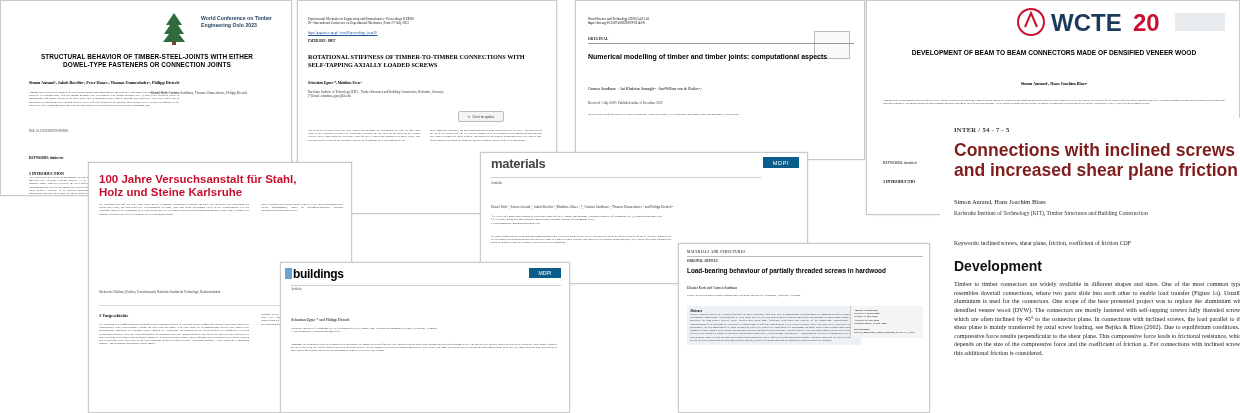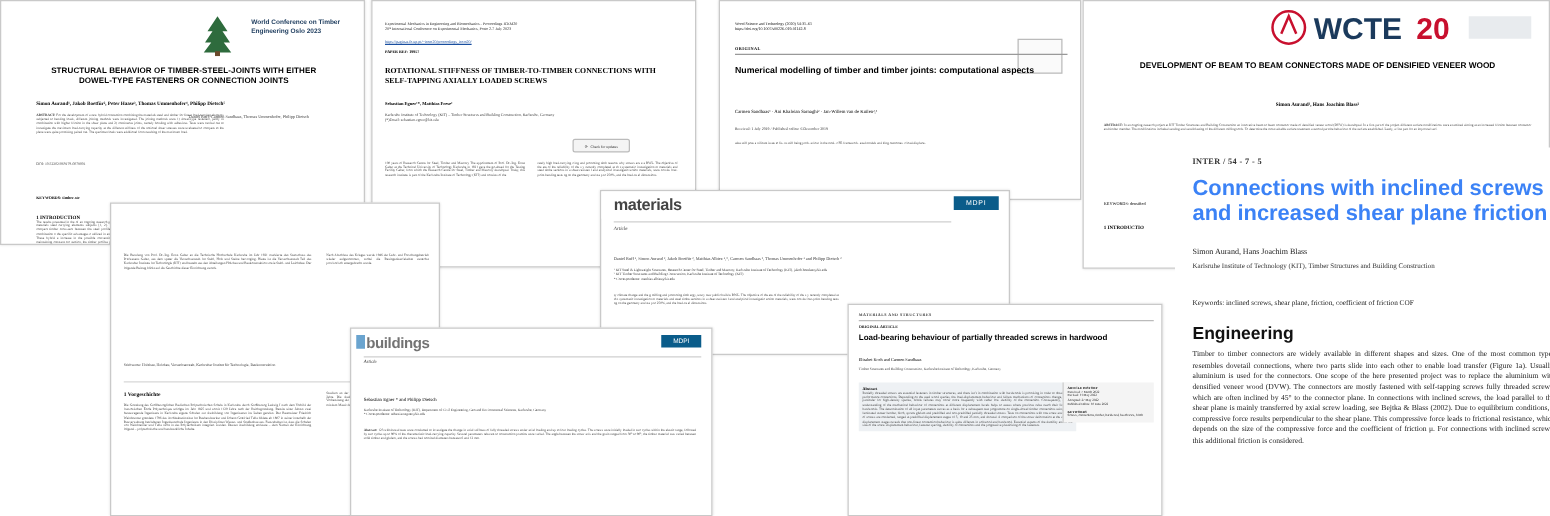--- a/index.html
+++ b/index.html
@@ -80,21 +80,21 @@
   #doc6 .rule{position:absolute;left:10px;top:24px;width:270px;height:1px;background:#cfcfcf;}
   #doc6 .kind{position:absolute;left:10px;top:27px;font-size:4px;font-style:italic;color:#333;}
   #doc6 .ttl{position:absolute;left:10px;top:34px;width:260px;font-size:8.4px;font-weight:bold;line-height:1.2;}
   #doc6 .auth{position:absolute;left:10px;top:52px;width:260px;font-size:3.6px;}
   #doc6 .aff{position:absolute;left:10px;top:62px;width:260px;font-size:2.8px;color:#333;}
   #doc6 .abs{position:absolute;left:10px;top:82px;width:180px;}
   #doc6 .fr{position:absolute;right:8px;top:92px;width:60px;height:18px;border:1px solid #bbb;font-size:3.4px;display:flex;align-items:center;justify-content:center;color:#333;}
 
   
   #doc7{left:280px;top:262px;width:290px;height:151px;}
-  #doc7 .logo{position:absolute;left:12px;top:4px;font-size:12px;font-weight:bold;color:#737373;font-family:"Liberation Sans",sans-serif;letter-spacing:-.3px;}
+  #doc7 .logo{position:absolute;left:12px;top:4px;font-size:12px;font-weight:bold;color:#000000;font-family:"Liberation Sans",sans-serif;letter-spacing:-.3px;}
   #doc7 .icon{position:absolute;left:4px;top:5px;width:7px;height:11px;background:#6aa4cf;}
   #doc7 .mdpi{position:absolute;right:8px;top:5px;width:32px;height:10px;background:#0a5c8a;color:#fff;font-size:5.2px;font-family:"Liberation Sans",sans-serif;display:flex;align-items:center;justify-content:center;}
   #doc7 .rule{position:absolute;left:10px;top:22px;width:270px;height:1px;background:#cfcfcf;}
   #doc7 .kind{position:absolute;left:10px;top:24px;font-size:3.8px;font-style:italic;color:#333;}
   #doc7 .ttl{position:absolute;left:10px;top:31px;width:266px;font-size:8.2px;font-weight:bold;line-height:1.2;}
   #doc7 .auth{position:absolute;left:10px;top:55px;width:266px;font-size:3.8px;}
   #doc7 .aff{position:absolute;left:10px;top:64px;width:266px;font-size:2.8px;}
   #doc7 .abs{position:absolute;left:10px;top:80px;width:266px;}
 
   
@@ -104,21 +104,21 @@
   #doc8 .kind{position:absolute;left:8px;top:15px;font-size:3.2px;font-weight:bold;color:#222;}
   #doc8 .ttl{position:absolute;left:8px;top:23px;width:210px;font-size:6.4px;font-weight:bold;line-height:1.25;font-family:"Liberation Sans",sans-serif;}
   #doc8 .auth{position:absolute;left:8px;top:42px;width:210px;font-size:3.4px;}
   #doc8 .aff{position:absolute;left:8px;top:50px;width:210px;font-size:2.8px;}
   #doc8 .absbox{position:absolute;left:8px;top:62px;width:168px;background:#eef1f4;padding:3px;}
   #doc8 .sidebox{position:absolute;right:6px;top:62px;width:66px;background:#f4f4f4;border-left:1px solid #ccc;padding:3px;font-size:2.6px;line-height:1.25;}
 
   
   #doc9{left:940px;top:118px;width:300px;height:295px;background:#fff;}
   #doc9 .pill{position:absolute;left:14px;top:8px;font-size:6.6px;font-weight:bold;color:#333;letter-spacing:.3px;}
-  #doc9 .ttl{position:absolute;left:14px;top:22px;width:286px;font-size:17.5px;font-weight:bold;line-height:1.16;color:#3b82f6;font-family:"Liberation Sans",sans-serif;}
+  #doc9 .ttl{position:absolute;left:14px;top:22px;width:286px;font-size:17.5px;font-weight:bold;line-height:1.16;color:#7f1d1d;font-family:"Liberation Sans",sans-serif;}
   #doc9 .auth{position:absolute;left:14px;top:80px;width:286px;font-size:6.4px;color:#222;}
   #doc9 .aff{position:absolute;left:14px;top:92px;width:286px;font-size:5.6px;color:#333;line-height:1.3;}
   #doc9 .kw{position:absolute;left:14px;top:122px;width:286px;font-size:5.8px;color:#222;}
   #doc9 .introttl{position:absolute;left:14px;top:140px;font-size:14px;font-weight:bold;color:#111;font-family:"Liberation Sans",sans-serif;}
   #doc9 .body{position:absolute;left:14px;top:162px;width:290px;font-size:6.1px;line-height:1.42;text-align:justify;color:#1a1a1a;}
 
   
   .logo-wcte{font-family:"Liberation Sans",sans-serif;font-weight:bold;color:#1b3a5c;}
 </style>
 </head>
@@ -194,20 +194,21 @@
     <div class="auth">Simon Aurand¹, Hans Joachim Blass²</div>
     <div class="abs micro">
       <span class="hdr">ABSTRACT:</span>
       <span>In an ongoing research project at KIT Timber Structures and Building Construction an innovative beam to beam connector made of densified veneer wood (DVW) is developed. In a first part of the project different surface modifications were examined aiming at an increased friction between connector and timber member. The modifications included sanding and sand-blasting of the different milling tools. To determine the most suitable surface treatment a second part the behaviour of the surface established. Lastly, a first part for an improved surf.</span>
     </div>
     <div class="kw">KEYWORDS: densified</div>
     <div class="sec">1    INTRODUCTIO</div>
   </div>
 
   <div class="card bordered" id="doc5">
+    <div class="ttl">100 Jahre Versuchsanstalt für Stahl, Holz und Steine Karlsruhe</div>
     <div class="body micro">Die Berufung von Prof. Dr.-Ing. Ernst Gaber an die Technische Hochschule Karlsruhe im Jahr 1921 markierte den Startschuss des Prüfwesens Gaber, aus dem später die Versuchsanstalt für Stahl, Holz und Steine hervorging. Heute ist die Versuchsanstalt Teil des Karlsruher Institute für Technologie (KIT) und besteht aus den Abteilungen Holzbau und Baukonstruktion sowie Stahl- und Leichtbau. Der folgende Beitrag blickt auf die Geschichte dieser Einrichtung zurück.</div>
     <div class="side micro">Nach Abschluss des Krieges wurde 1946 der Lehr- und Forschungsbetrieb wieder aufgenommen, wobei die Bauingenieurfakultät zunächst provisorisch untergebracht wurde.</div>
     <div class="stich micro">Stichworte: Holzbau, Holzbau, Versuchsanstalt, Karlsruher Institut für Technologie, Baukonstruktion</div>
     <div class="rule"></div>
     <div class="sec">1    Vorgeschichte</div>
     <div class="col2 micro">Die Gründung des Großherzoglichen Badischen Polytechnischen Schule in Karlsruhe durch Großherzog Ludwig I nach dem Vorbild der französischen École Polytechnique erfolgte im Jahr 1825 und somit 1120 Jahre nach der Reichsgründung. Bereits einer Jahren zwei heraus­ragende Ingenieure in Karlsruhe eigene Schulen zur Ausbildung von Ingenieuren ins Leben gerufen. Der Baumeister Friedrich Weinbrenner gründete 1796 das Architekten­institut für Bauhandwerker und Johann Gottfried Tulla bildete ab 1807 in seiner innerhalb der Bauverwaltung betriebenen Ingenieurschule Ingenieure in den Disziplinen Wasser- und Straßenbau aus. Festzuhalten ist, dass die Schulen von Weinbrenner und Tulla nicht in das Polytechnikum integriert wurden. Dessen Ausbildung umfasste – dem Namen der Einrichtung folgend – polytechnische und handwerkliche Inhalte.</div>
     <div class="col3 micro">Studium an der Universität und die Berufung als Ingenieur der 1820er Jahre. Die Ausbildung in der Versuchsanstalt wurde seit 1863 als Vorbereitung der niessenwesen der Baukunst Engineer, der treter des Baues mit dem Massivbau, stil Themen Stahl und Holz in Karlsruhe.</div>
   </div>
 
   <div class="card bordered" id="doc6">
@@ -260,17 +261,17 @@
       <div>Screws, connections, timber, hardwood, beech LVL, birch</div>
     </div>
   </div>
 
   <div class="card" id="doc9">
     <div class="pill">INTER / 54 - 7 - 5</div>
     <div class="ttl">Connections with inclined screws and increased shear plane friction</div>
     <div class="auth">Simon Aurand, Hans Joachim Blass</div>
     <div class="aff">Karlsruhe Institute of Technology (KIT), Timber Structures and Building Construction</div>
     <div class="kw">Keywords: inclined screws, shear plane, friction, coefficient of friction COF</div>
-    <div class="introttl">Engineering</div>
+    <div class="introttl">Development</div>
     <div class="body">Timber to timber connectors are widely available in different shapes and sizes. One of the most common types resembles dovetail connections, where two parts slide into each other to enable load transfer (Figure 1a). Usually, aluminium is used for the connectors. One scope of the here presented project was to replace the aluminium with densified veneer wood (DVW). The connectors are mostly fastened with self-tapping screws fully threaded screws, which are often inclined by 45° to the connector plane. In connections with inclined screws, the load parallel to the shear plane is mainly transferred by axial screw loading, see Bejtka &amp; Blass (2002). Due to equilibrium conditions, a compressive force results perpendicular to the shear plane. This compressive force leads to frictional resistance, which depends on the size of the compressive force and the coefficient of friction μ. For connections with inclined screws, this additional friction is considered.</div>
   </div>
 
 </div>
 
 </body></html>

